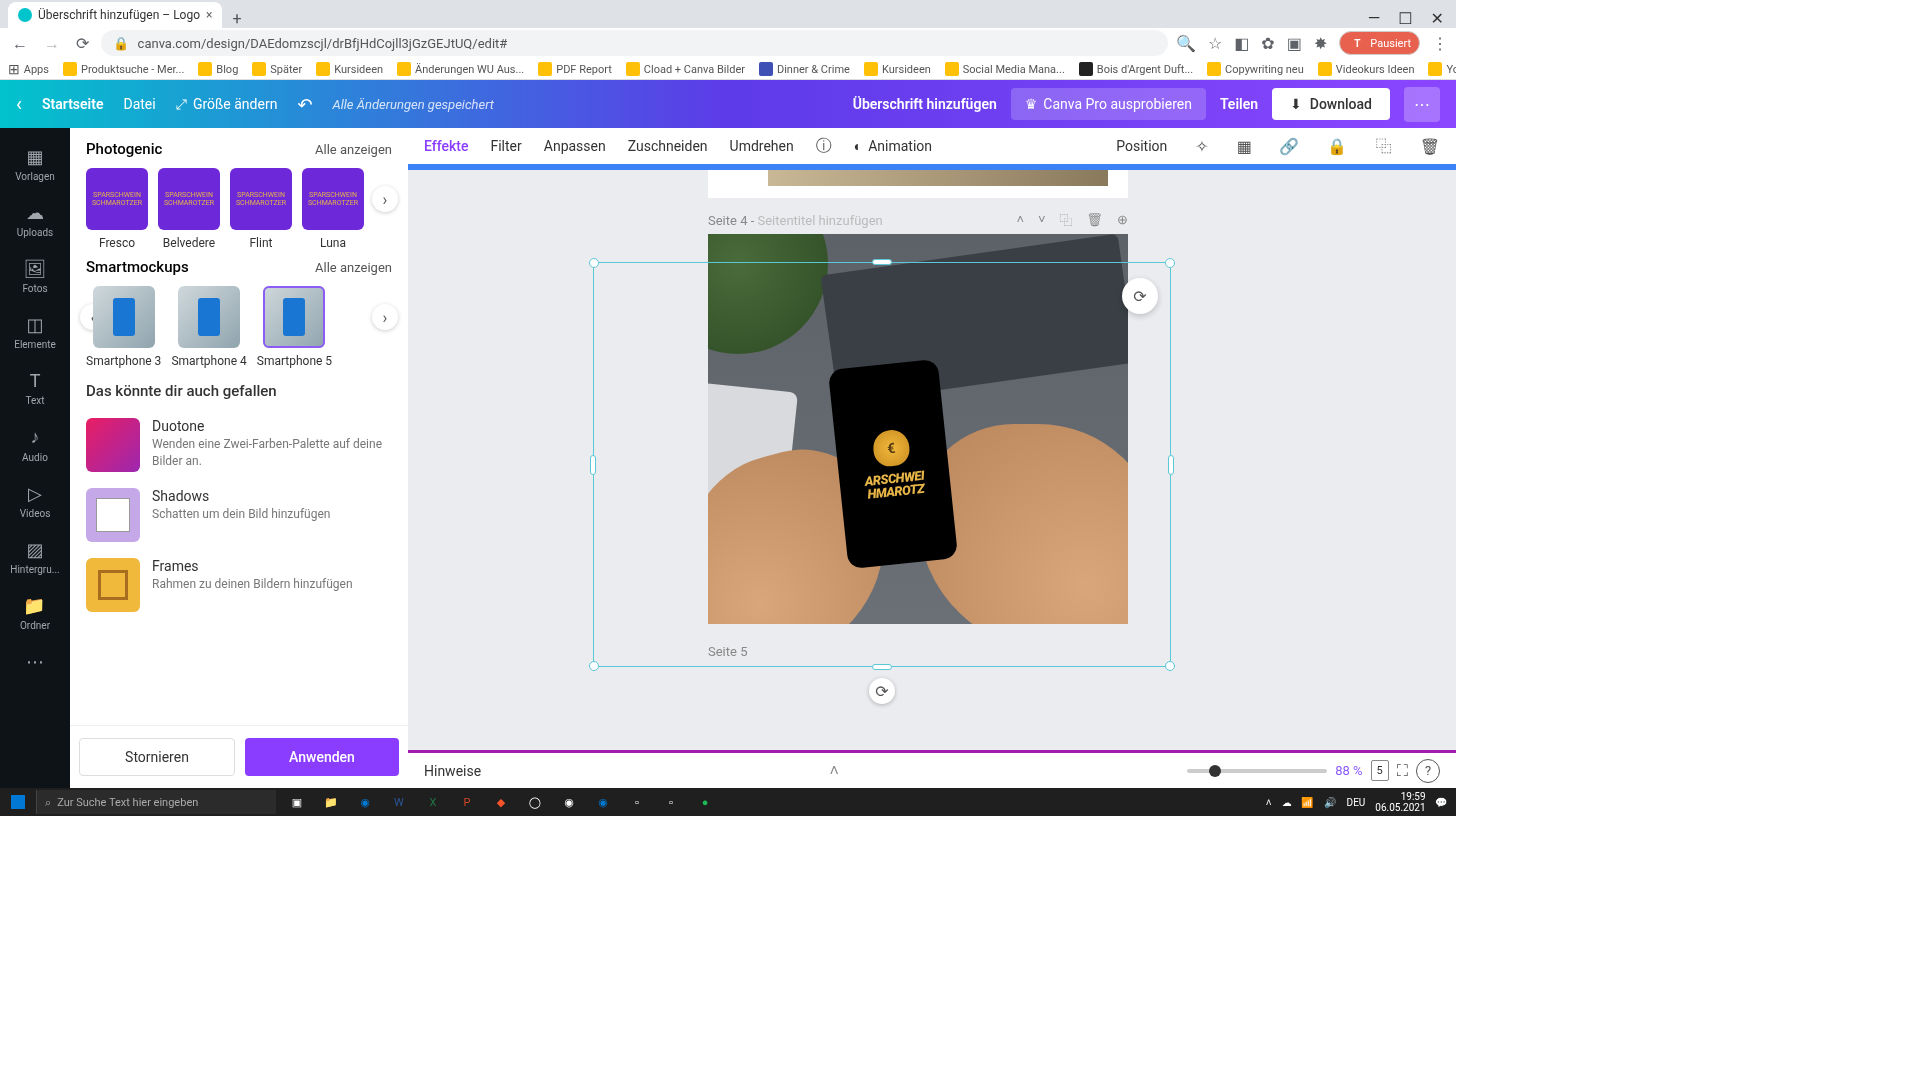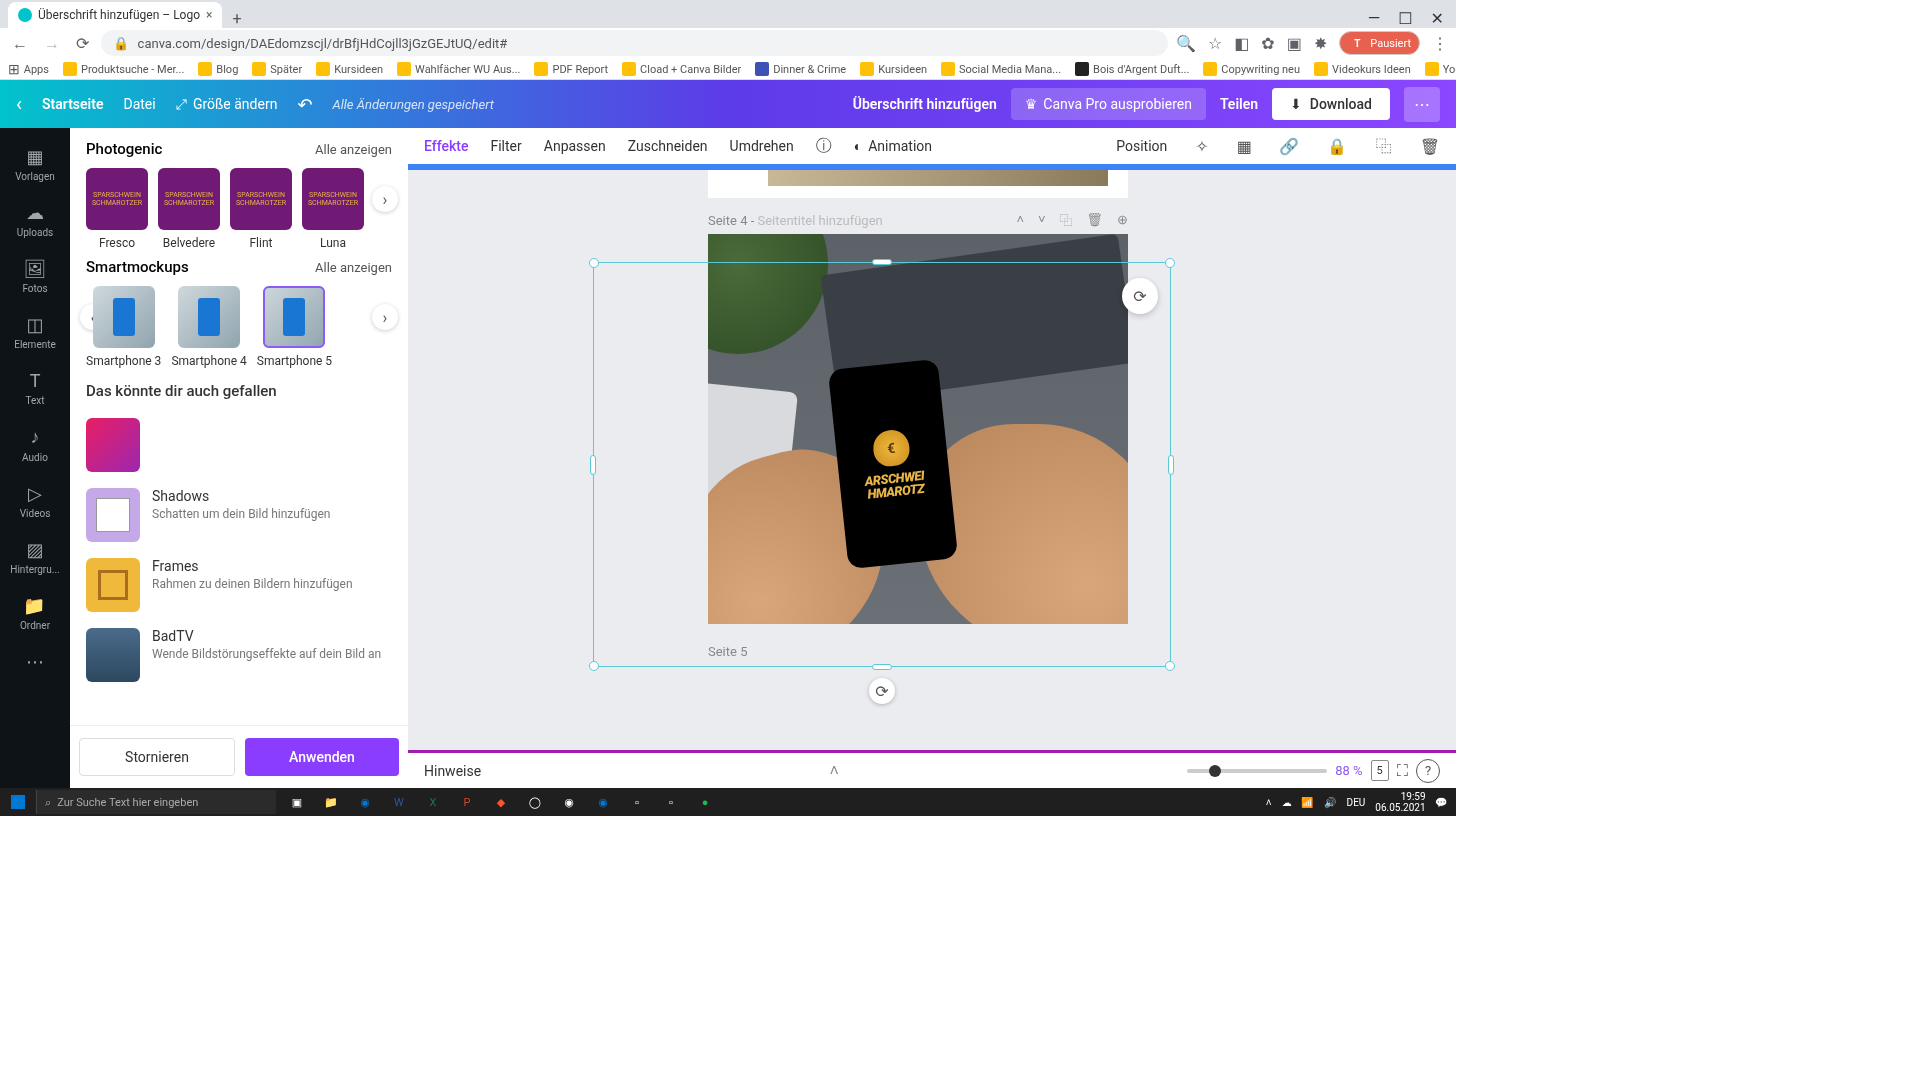--- a/index.html
+++ b/index.html
@@ -44,21 +44,21 @@
 .rail-icon { font-size: 18px; }
 
 
 .side-panel { width: 338px; background: #fff; display: flex; flex-direction: column; position: relative; }
 .panel-scroll { flex: 1; overflow-y: auto; padding: 12px 16px 0 16px; }
 .section-header { display: flex; justify-content: space-between; align-items: center; margin-bottom: 10px; }
 .section-title { font-size: 15px; font-weight: 500; color: #000000; }
 .show-all { font-size: 13px; color: #555; cursor: pointer; }
 .thumb-row { display: flex; gap: 10px; position: relative; margin-bottom: 8px; }
 .thumb-col { display: flex; flex-direction: column; align-items: center; gap: 6px; }
-.thumb { width: 62px; height: 62px; background: #701a75; border-radius: 6px; display: flex; align-items: center; justify-content: center; font-size: 7px; color: #e8b547; text-align: center; cursor: pointer; }
+.thumb { width: 62px; height: 62px; background: #6d28d9; border-radius: 6px; display: flex; align-items: center; justify-content: center; font-size: 7px; color: #e8b547; text-align: center; cursor: pointer; }
 .thumb.mockup { background: linear-gradient(135deg, #cfd8dc, #90a4ae); position: relative; }
 .thumb.mockup::after { content: ''; width: 22px; height: 38px; background: #1976d2; border-radius: 3px; position: absolute; }
 .thumb.selected { outline: 2px solid #8b5cf6; outline-offset: -2px; }
 .thumb-label { font-size: 12px; color: #333; }
 .row-nav { position: absolute; top: 18px; background: #fff; border-radius: 50%; width: 26px; height: 26px; display: flex; align-items: center; justify-content: center; box-shadow: 0 1px 4px rgba(0,0,0,0.2); cursor: pointer; color: #555; }
 .row-nav.right { right: -6px; }
 .row-nav.left { left: -6px; }
 
 .interest-title { font-size: 15px; font-weight: 500; color: #333; margin: 14px 0 10px; }
 .app-item { display: flex; gap: 12px; padding: 8px 0; cursor: pointer; }
@@ -195,21 +195,21 @@
     <div class="bm-item">
         <span class="bm-icon"></span>
         <span>Später</span>
       </div>
     <div class="bm-item">
         <span class="bm-icon"></span>
         <span>Kursideen</span>
       </div>
     <div class="bm-item">
         <span class="bm-icon"></span>
-        <span>Wahlfächer WU Aus...</span>
+        <span>Änderungen WU Aus...</span>
       </div>
     <div class="bm-item">
         <span class="bm-icon"></span>
         <span>PDF Report</span>
       </div>
     <div class="bm-item">
         <span class="bm-icon"></span>
         <span>Cload + Canva Bilder</span>
       </div>
     <div class="bm-item">
@@ -357,44 +357,41 @@
         <div class="thumb-col">
             <div class="thumb mockup selected"></div>
             <span class="thumb-label">Smartphone 5</span>
           </div>
         <div class="row-nav right">›</div>
       </div>
 
       <div class="interest-title">Das könnte dir auch gefallen</div>
       <div class="app-item">
         <div class="app-thumb" style="background:linear-gradient(135deg,#e91e63,#9c27b0)"></div>
+        <div class="app-info">
+            <span class="app-name">Duotone</span>
+            <span class="app-desc">Wenden eine Zwei-Farben-Palette auf deine Bilder an.</span>
+          </div>
       </div>
       <div class="app-item">
         <div class="app-thumb" style="background:#c5a8e8;display:flex;align-items:center;justify-content:center">
             <div style="width:34px;height:34px;background:#fff;border:1px solid #999"></div>
           </div>
         <div class="app-info">
             <span class="app-name">Shadows</span>
             <span class="app-desc">Schatten um dein Bild hinzufügen</span>
           </div>
       </div>
       <div class="app-item">
         <div class="app-thumb" style="background:#f0b93c;display:flex;align-items:center;justify-content:center">
             <div style="width:30px;height:30px;border:3px solid #a86d1f"></div>
           </div>
         <div class="app-info">
             <span class="app-name">Frames</span>
             <span class="app-desc">Rahmen zu deinen Bildern hinzufügen</span>
-          </div>
-      </div>
-      <div class="app-item">
-        <div class="app-thumb" style="background:linear-gradient(180deg,#4a6b8a,#2d4860)"></div>
-        <div class="app-info">
-            <span class="app-name">BadTV</span>
-            <span class="app-desc">Wende Bildstörungseffekte auf dein Bild an</span>
           </div>
       </div>
     </div>
     <div class="panel-footer">
       <button class="btn-cancel">Stornieren</button>
       <button class="btn-apply">Anwenden</button>
     </div>
     <div class="panel-scrollbar-track">
         <div class="panel-scrollbar"></div>
       </div>

